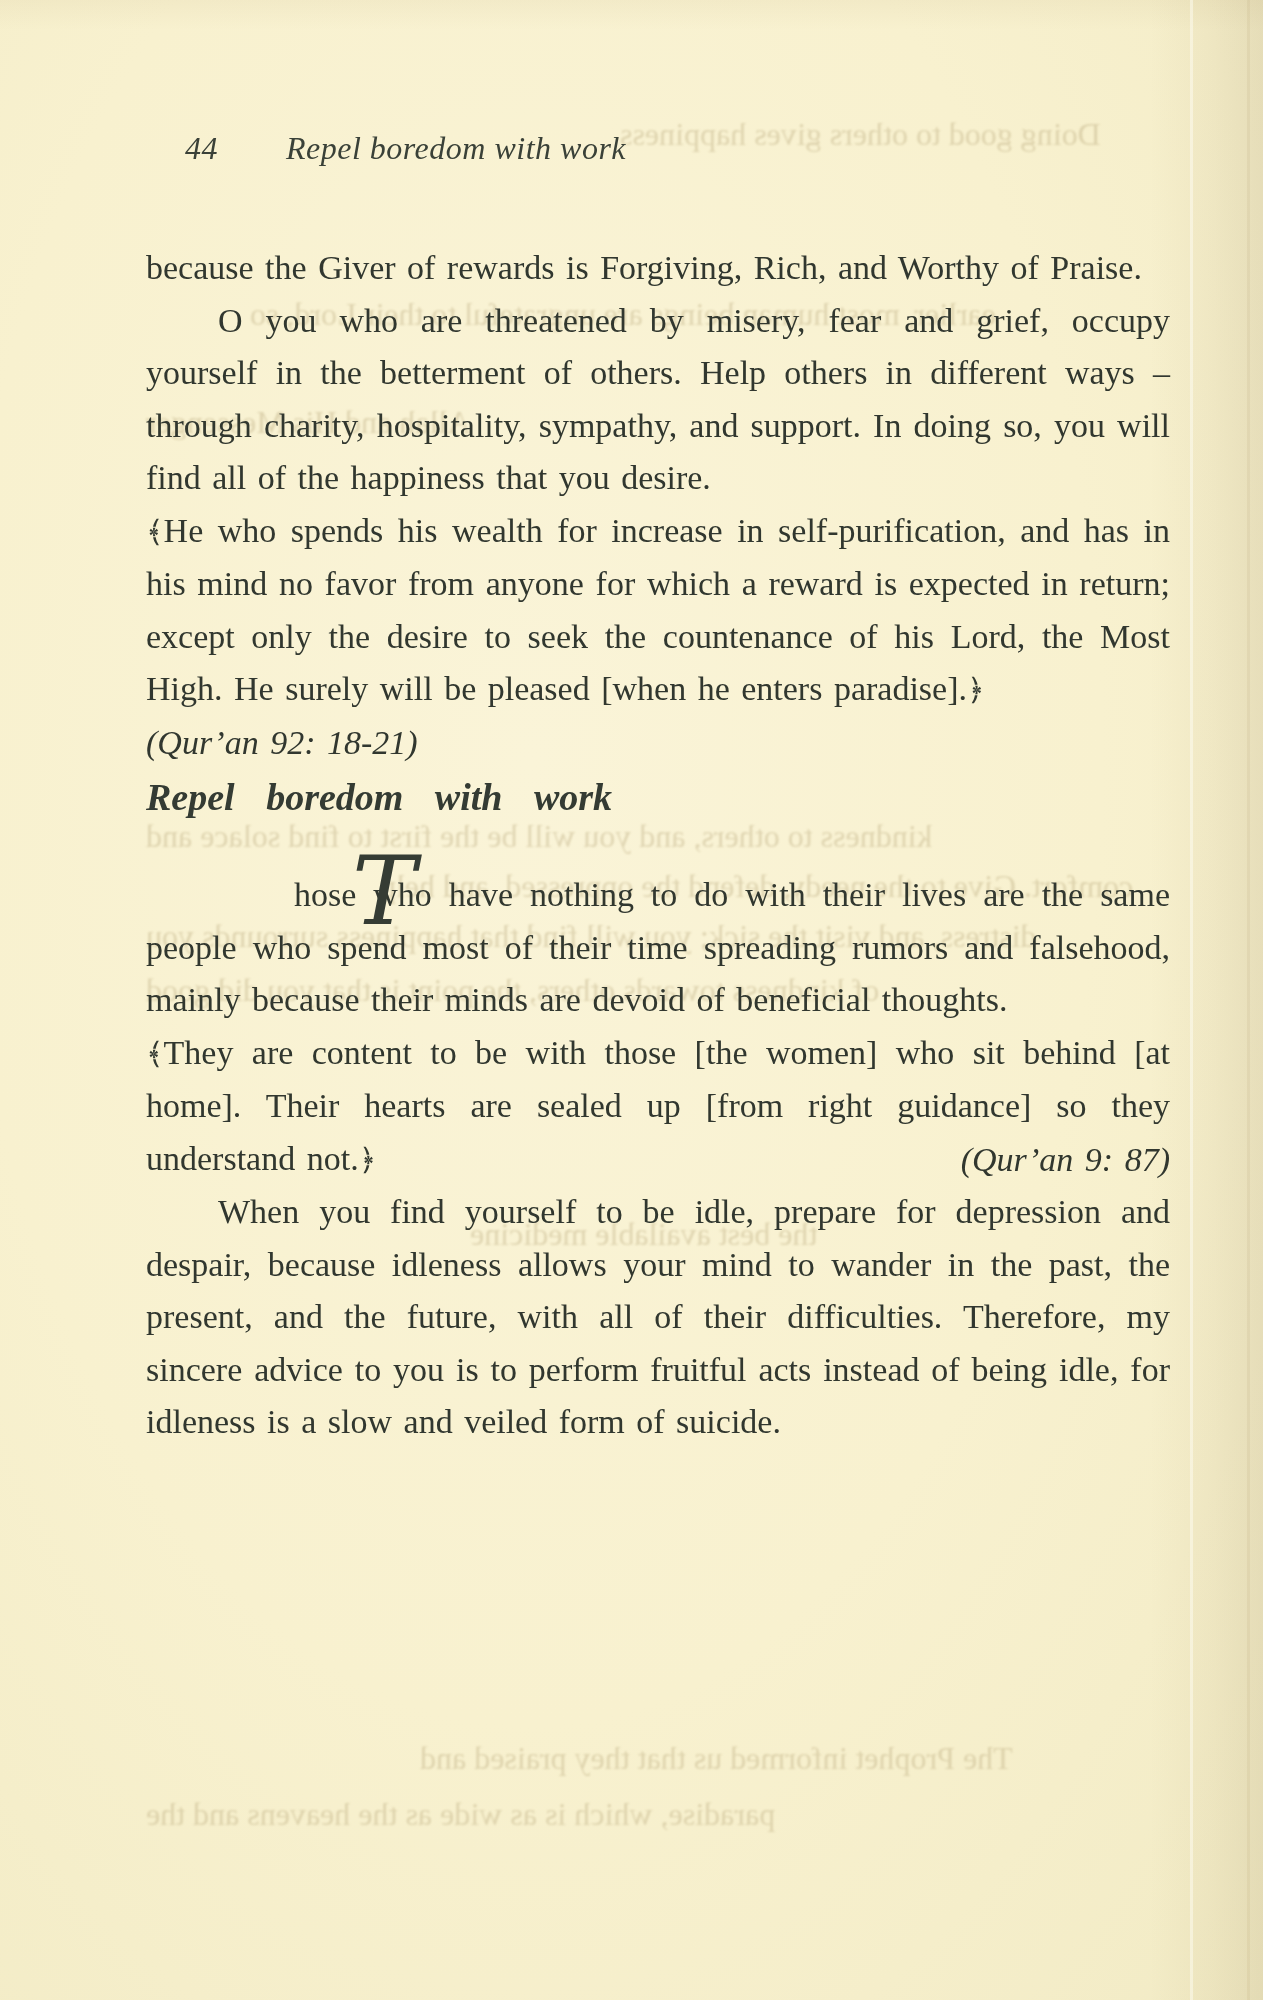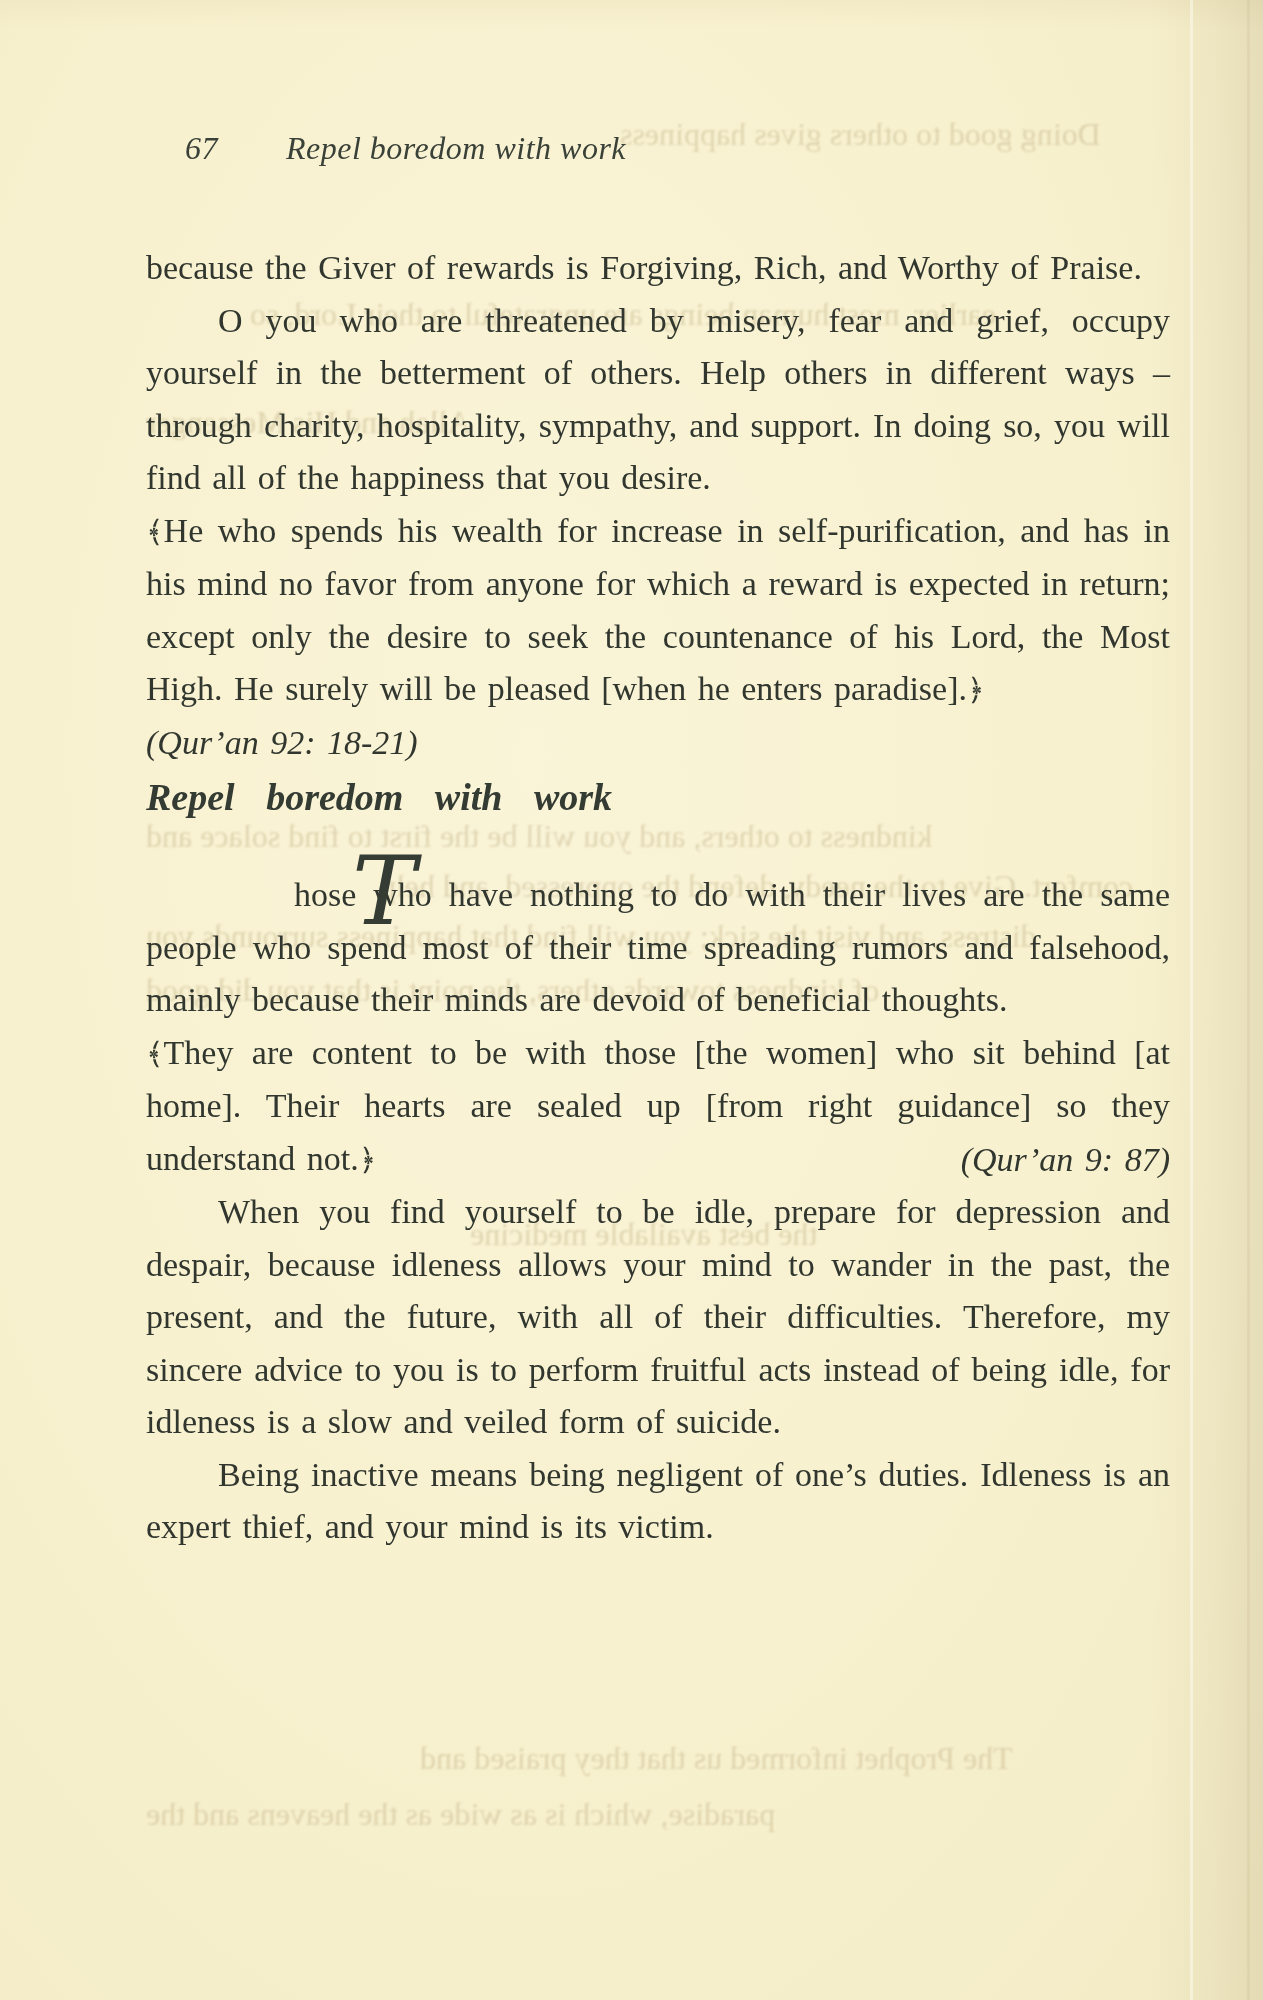--- a/index.html
+++ b/index.html
@@ -57,37 +57,36 @@
   <div class="ghost" style="left:146px;top:918px;">distress, and visit the sick; you will find that happiness surrounds you</div>
   <div class="ghost" style="left:146px;top:972px;">of kindness towards others, the point is that you did good</div>
   <div class="ghost" style="left:470px;top:1216px;">the best available medicine</div>
   <div class="ghost" style="left:420px;top:1740px;">The Prophet informed us that they praised and</div>
   <div class="ghost" style="left:146px;top:1796px;">paradise, which is as wide as the heavens and the</div>
 
   <div class="crease c1"></div>
   <div class="crease c2"></div>
 
   <div class="header">
-    <span class="pagenum">67</span><span>Repel boredom with work</span>
+    <span class="pagenum">44</span><span>Repel boredom with work</span>
   </div>
 
   <div class="text-block">
 
     <p>because the Giver of rewards is Forgiving, Rich, and Worthy of Praise.</p>
 
     <p class="indent">O you who are threatened by misery, fear and grief, occupy yourself in the betterment of others. Help others in different ways – through charity, hospitality, sympathy, and support. In doing so, you will find all of the happiness that you desire.</p>
 
     <p><span class="ornament">﴾</span><span>He who spends his wealth for increase in self-purification, and has in his mind no favor from anyone for which a reward is expected in return; except only the desire to seek the countenance of his Lord, the Most High. He surely will be pleased [when he enters paradise].</span><span class="ornament">﴿</span></p>
     <p class="citation-line">(Qur’an 92: 18-21)</p>
 
     <p class="section-heading">Repel boredom with work</p>
 
     <p class="dropcap-para"><span class="dropcap">T</span><span>hose who have nothing to do with their lives are the same people who spend most of their time spreading rumors and falsehood, mainly because their minds are devoid of beneficial thoughts.</span></p>
 
     <p class="quote2"><span class="ornament">﴾</span><span>They are content to be with those [the women] who sit behind [at home]. Their hearts are sealed up [from right guidance] so they understand not.</span><span class="ornament">﴿</span><span class="cite-abs">(Qur’an 9: 87)</span></p>
 
     <p class="indent">When you find yourself to be idle, prepare for depression and despair, because idleness allows your mind to wander in the past, the present, and the future, with all of their difficulties. Therefore, my sincere advice to you is to perform fruitful acts instead of being idle, for idleness is a slow and veiled form of suicide.</p>
 
 
-    <p class="indent">Being inactive means being negligent of one’s duties. Idleness is an expert thief, and your mind is its victim.</p>
 
   </div>
 </div>
 
 </body></html>

